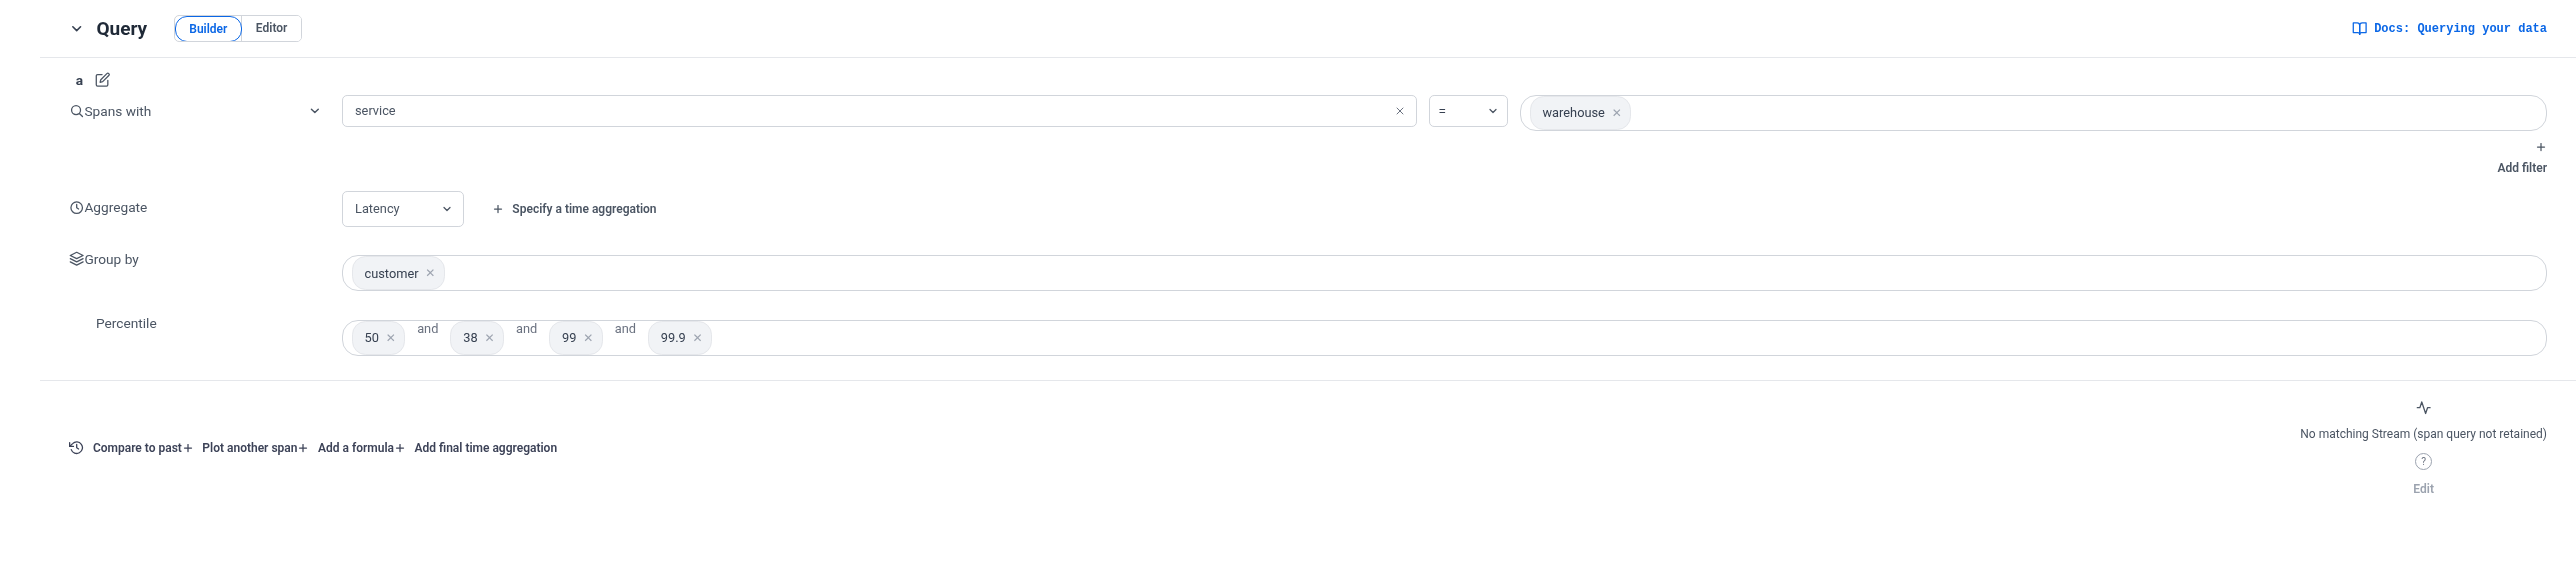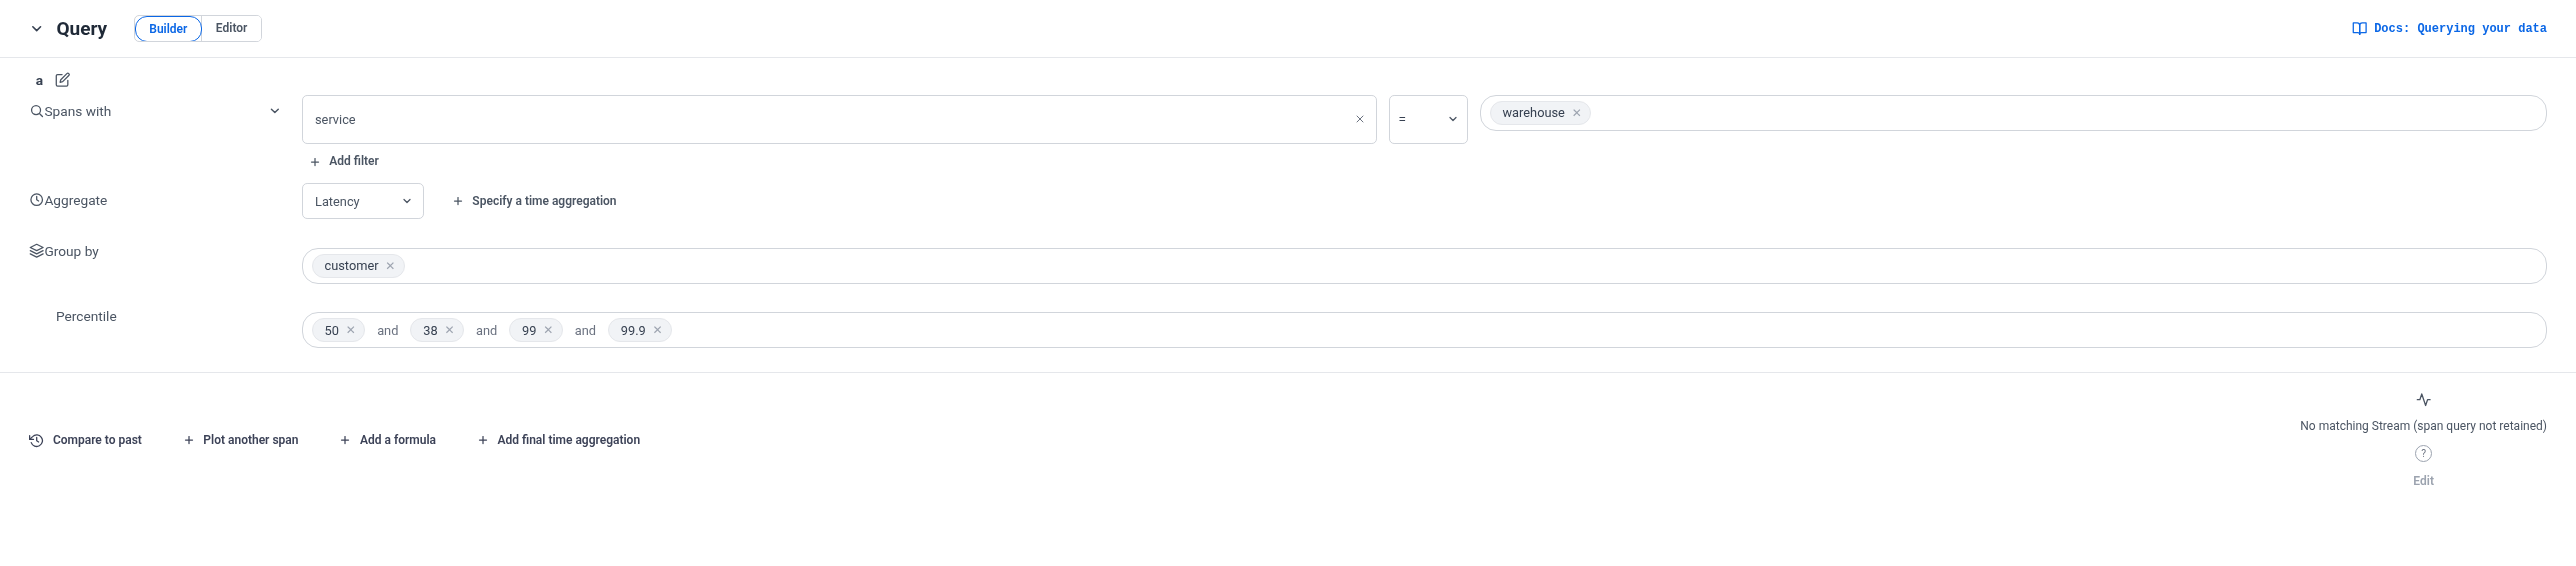--- a/index.html
+++ b/index.html
@@ -7,20 +7,21 @@
     margin: 0;
     padding: 0;
     font-family: -apple-system, BlinkMacSystemFont, "Segoe UI", Roboto, Helvetica, Arial, sans-serif;
     font-size: 12px;
     color: #3c4257;
     background: #fff;
     width: 2576px;
   }
   .panel {
     width: 100%;
+    padding-left: 40px;
   }
 
   
   .header-row {
     display: flex;
     align-items: center;
     padding: 15.4px 29px 15.4px 29px;
     border-bottom: 0.9px solid #e5e7eb;
   }
   .header-left {
@@ -127,21 +128,21 @@
     display: flex;
     align-items: stretch;
     gap: 12px;
   }
   .field-box {
     display: flex;
     align-items: center;
     border: 0.9px solid #d1d5db;
     border-radius: 5.1px;
     background: #fff;
-    height: 49px;
+    height: 32px;
   }
   .service-box {
     width: 1075px;
     padding: 0 6.8px 0 12px;
     justify-content: space-between;
   }
   .service-box .txt { color:#4b5563; font-size:12.8px; }
   .x-btn {
     color: #6b7280;
     cursor: pointer;
@@ -151,21 +152,20 @@
     width: 79px;
     padding: 0 8.5px;
     justify-content: space-between;
     cursor: pointer;
   }
   .op-box .eq { font-size:13.7px; color:#374151; }
 
   .tag-bar {
     flex: 1;
     display: flex;
-    align-items: center;
     border: 0.9px solid #d1d5db;
     border-radius: 16px;
     height: 36px;
     padding: 0 8.5px;
     gap: 6.8px;
     min-width: 171px;
   }
   .tag {
     display: inline-flex;
     align-items: center;
@@ -185,20 +185,21 @@
   }
 
   .add-filter {
     display: inline-flex;
     align-items: flex-end;
     gap: 8.5px;
     color: #4b5563;
     font-weight: 600;
     cursor: pointer;
     padding-left: 6.8px;
+    flex-direction: column;
   }
 
   
   .dropdown {
     height: 36px;
     border: 0.9px solid #d1d5db;
     border-radius: 5.1px;
     padding: 0 10.2px 0 12px;
     display: inline-flex;
     align-items: center;
@@ -234,21 +235,20 @@
     border-top: 0.9px solid #e5e7eb;
     margin-top: 24px;
     padding: 19px 29px;
     display: flex;
     align-items: center;
     gap: 41px;
   }
   .footer-left {
     display: flex;
     align-items: center;
-    gap: 41px;
   }
   .footer-btn {
     display: inline-flex;
     align-items: center;
     gap: 8.5px;
     color: #3c4257;
     font-weight: 600;
     cursor: pointer;
   }
   .footer-spacer { flex:1; }

